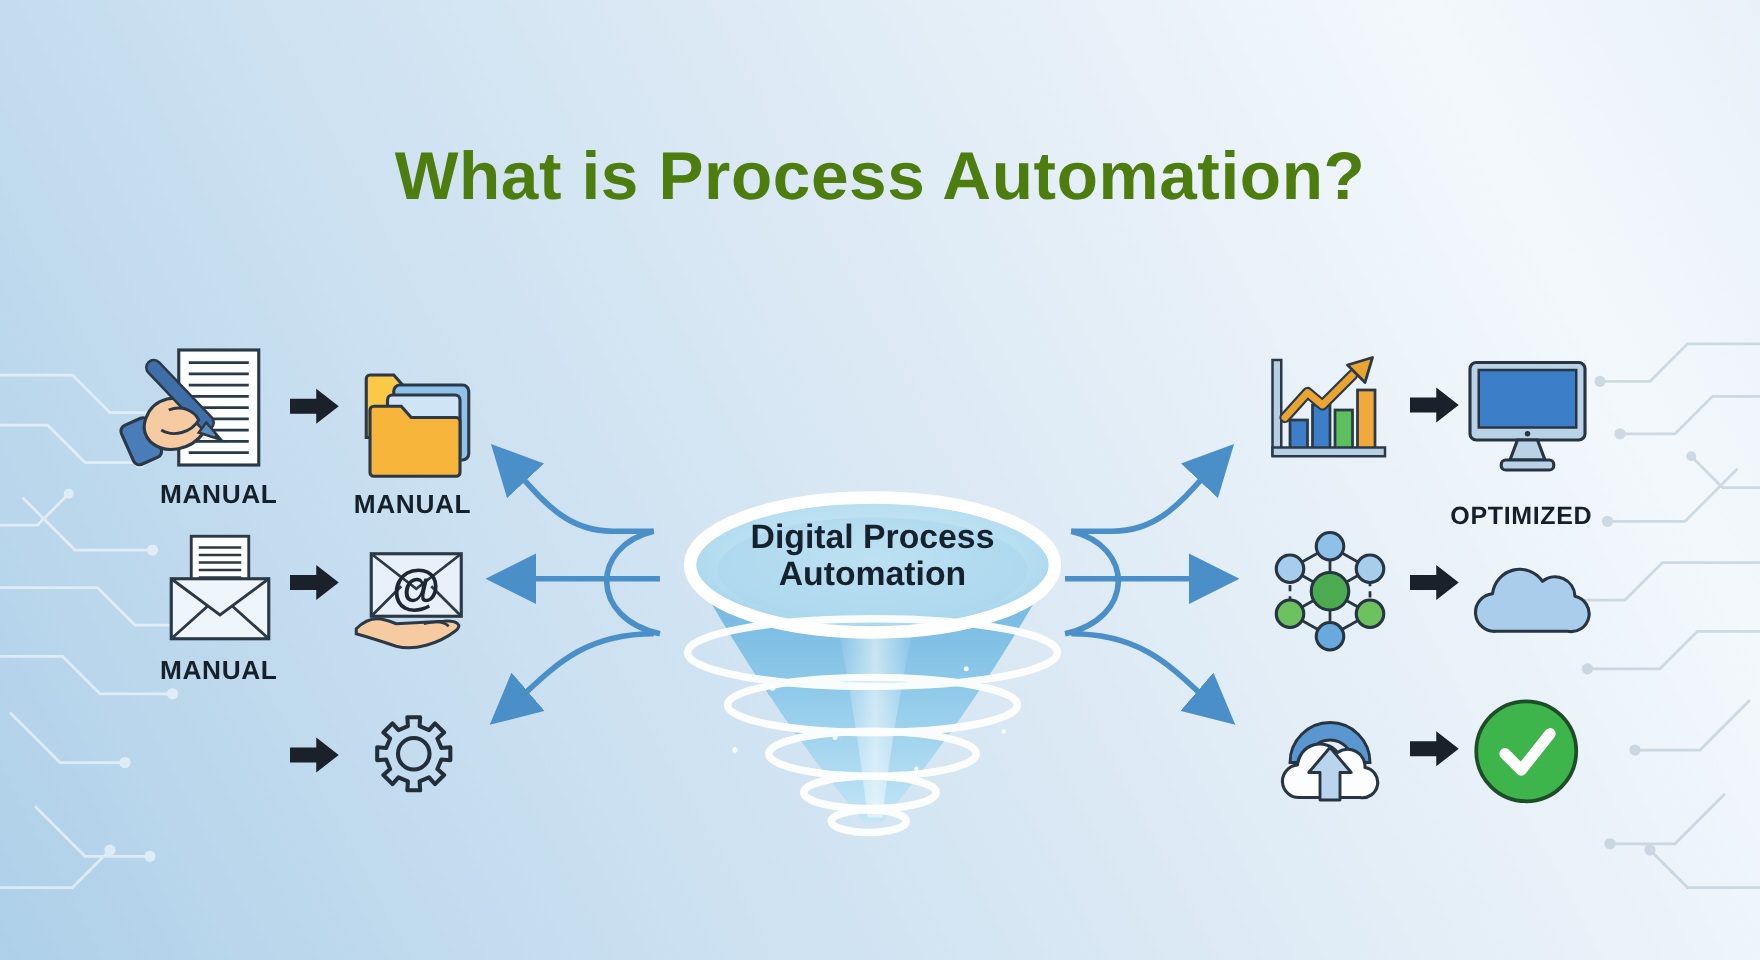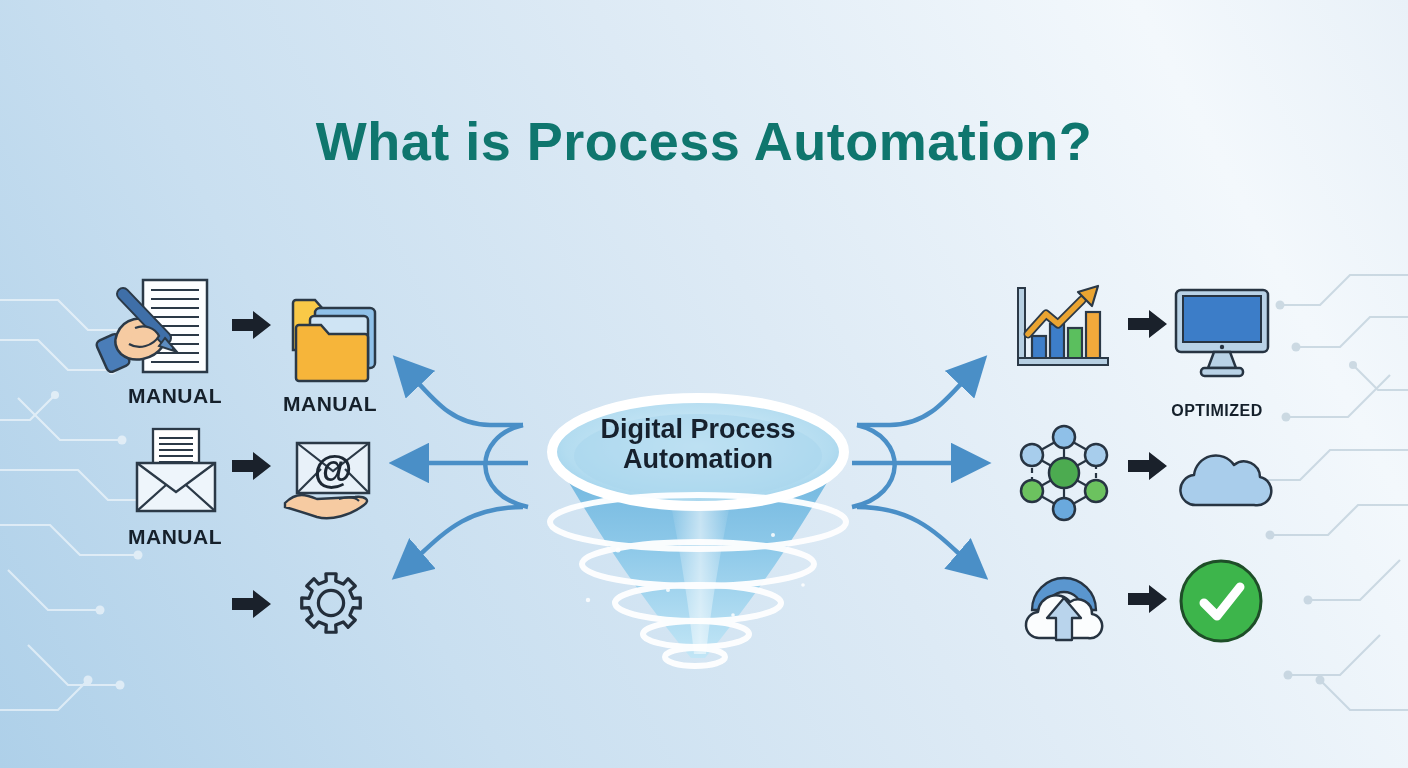--- a/index.html
+++ b/index.html
@@ -7,21 +7,21 @@
   body {
     font-family:"Liberation Sans", sans-serif;
     position:relative;
     background:linear-gradient(62deg, #aed0e9 0%, #c9dff0 28%, #ddeaf5 55%, #f3f8fc 85%, #e9f1f8 100%);
   }
   .stage { position:absolute; inset:0; }
   .abs { position:absolute; }
   .title {
     position:absolute; top:110px; left:0; width:100%;
     text-align:center; font-size:54px; font-weight:bold;
-    color:#0f766e; letter-spacing:0.5px;
+    color:#4d7c0f; letter-spacing:0.5px;
   }
   .label {
     position:absolute; text-align:center; font-weight:bold;
     color:#15202b; font-size:20px; letter-spacing:0.5px;
   }
   svg { display:block; overflow:visible; }
   .funnel-text { font-family:"Liberation Sans", sans-serif; font-weight:bold; font-size:27px; fill:#16212e; }
 </style>
 </head>
 <body>
@@ -224,21 +224,21 @@
     <polygon points="0,10 21,10 21,2 39,16 21,30 21,22 0,22" fill="#1a212b"></polygon>
   </svg>
 
   <svg class="abs" style="left:1172px;top:286px" width="100" height="94" viewBox="0 0 100 94">
     <rect x="4" y="4" width="92" height="62" rx="5" fill="#b9d2e6" stroke="#273442" stroke-width="2.5"></rect>
     <rect x="11" y="10" width="78" height="46" fill="#3c7dc8" stroke="#273442" stroke-width="2"></rect>
     <circle cx="50" cy="61" r="2.2" fill="#273442"></circle>
     <polygon points="42,66 58,66 64,82 36,82" fill="#b9d2e6" stroke="#273442" stroke-width="2.5"></polygon>
     <rect x="29" y="82" width="42" height="8" rx="3.5" fill="#b9d2e6" stroke="#273442" stroke-width="2.5"></rect>
   </svg>
-  <div class="label" style="left:1156px;top:402px;width:122px;font-size:16px">OPTIMIZED</div>
+  <div class="label" style="left:1156px;top:402px;width:122px;font-size:20px">OPTIMIZED</div>
 
   <svg class="abs" style="left:1018px;top:423px" width="92" height="100" viewBox="0 0 92 100">
     <g stroke="#273442" stroke-width="2.2">
       <line x1="46" y1="14" x2="78" y2="32"></line>
       <line x1="78" y1="32" x2="78" y2="68" stroke-dasharray="5,4"></line>
       <line x1="78" y1="68" x2="46" y2="86"></line>
       <line x1="46" y1="86" x2="14" y2="68"></line>
       <line x1="14" y1="68" x2="14" y2="32" stroke-dasharray="5,4"></line>
       <line x1="14" y1="32" x2="46" y2="14"></line>
       <line x1="46" y1="50" x2="46" y2="14"></line>

